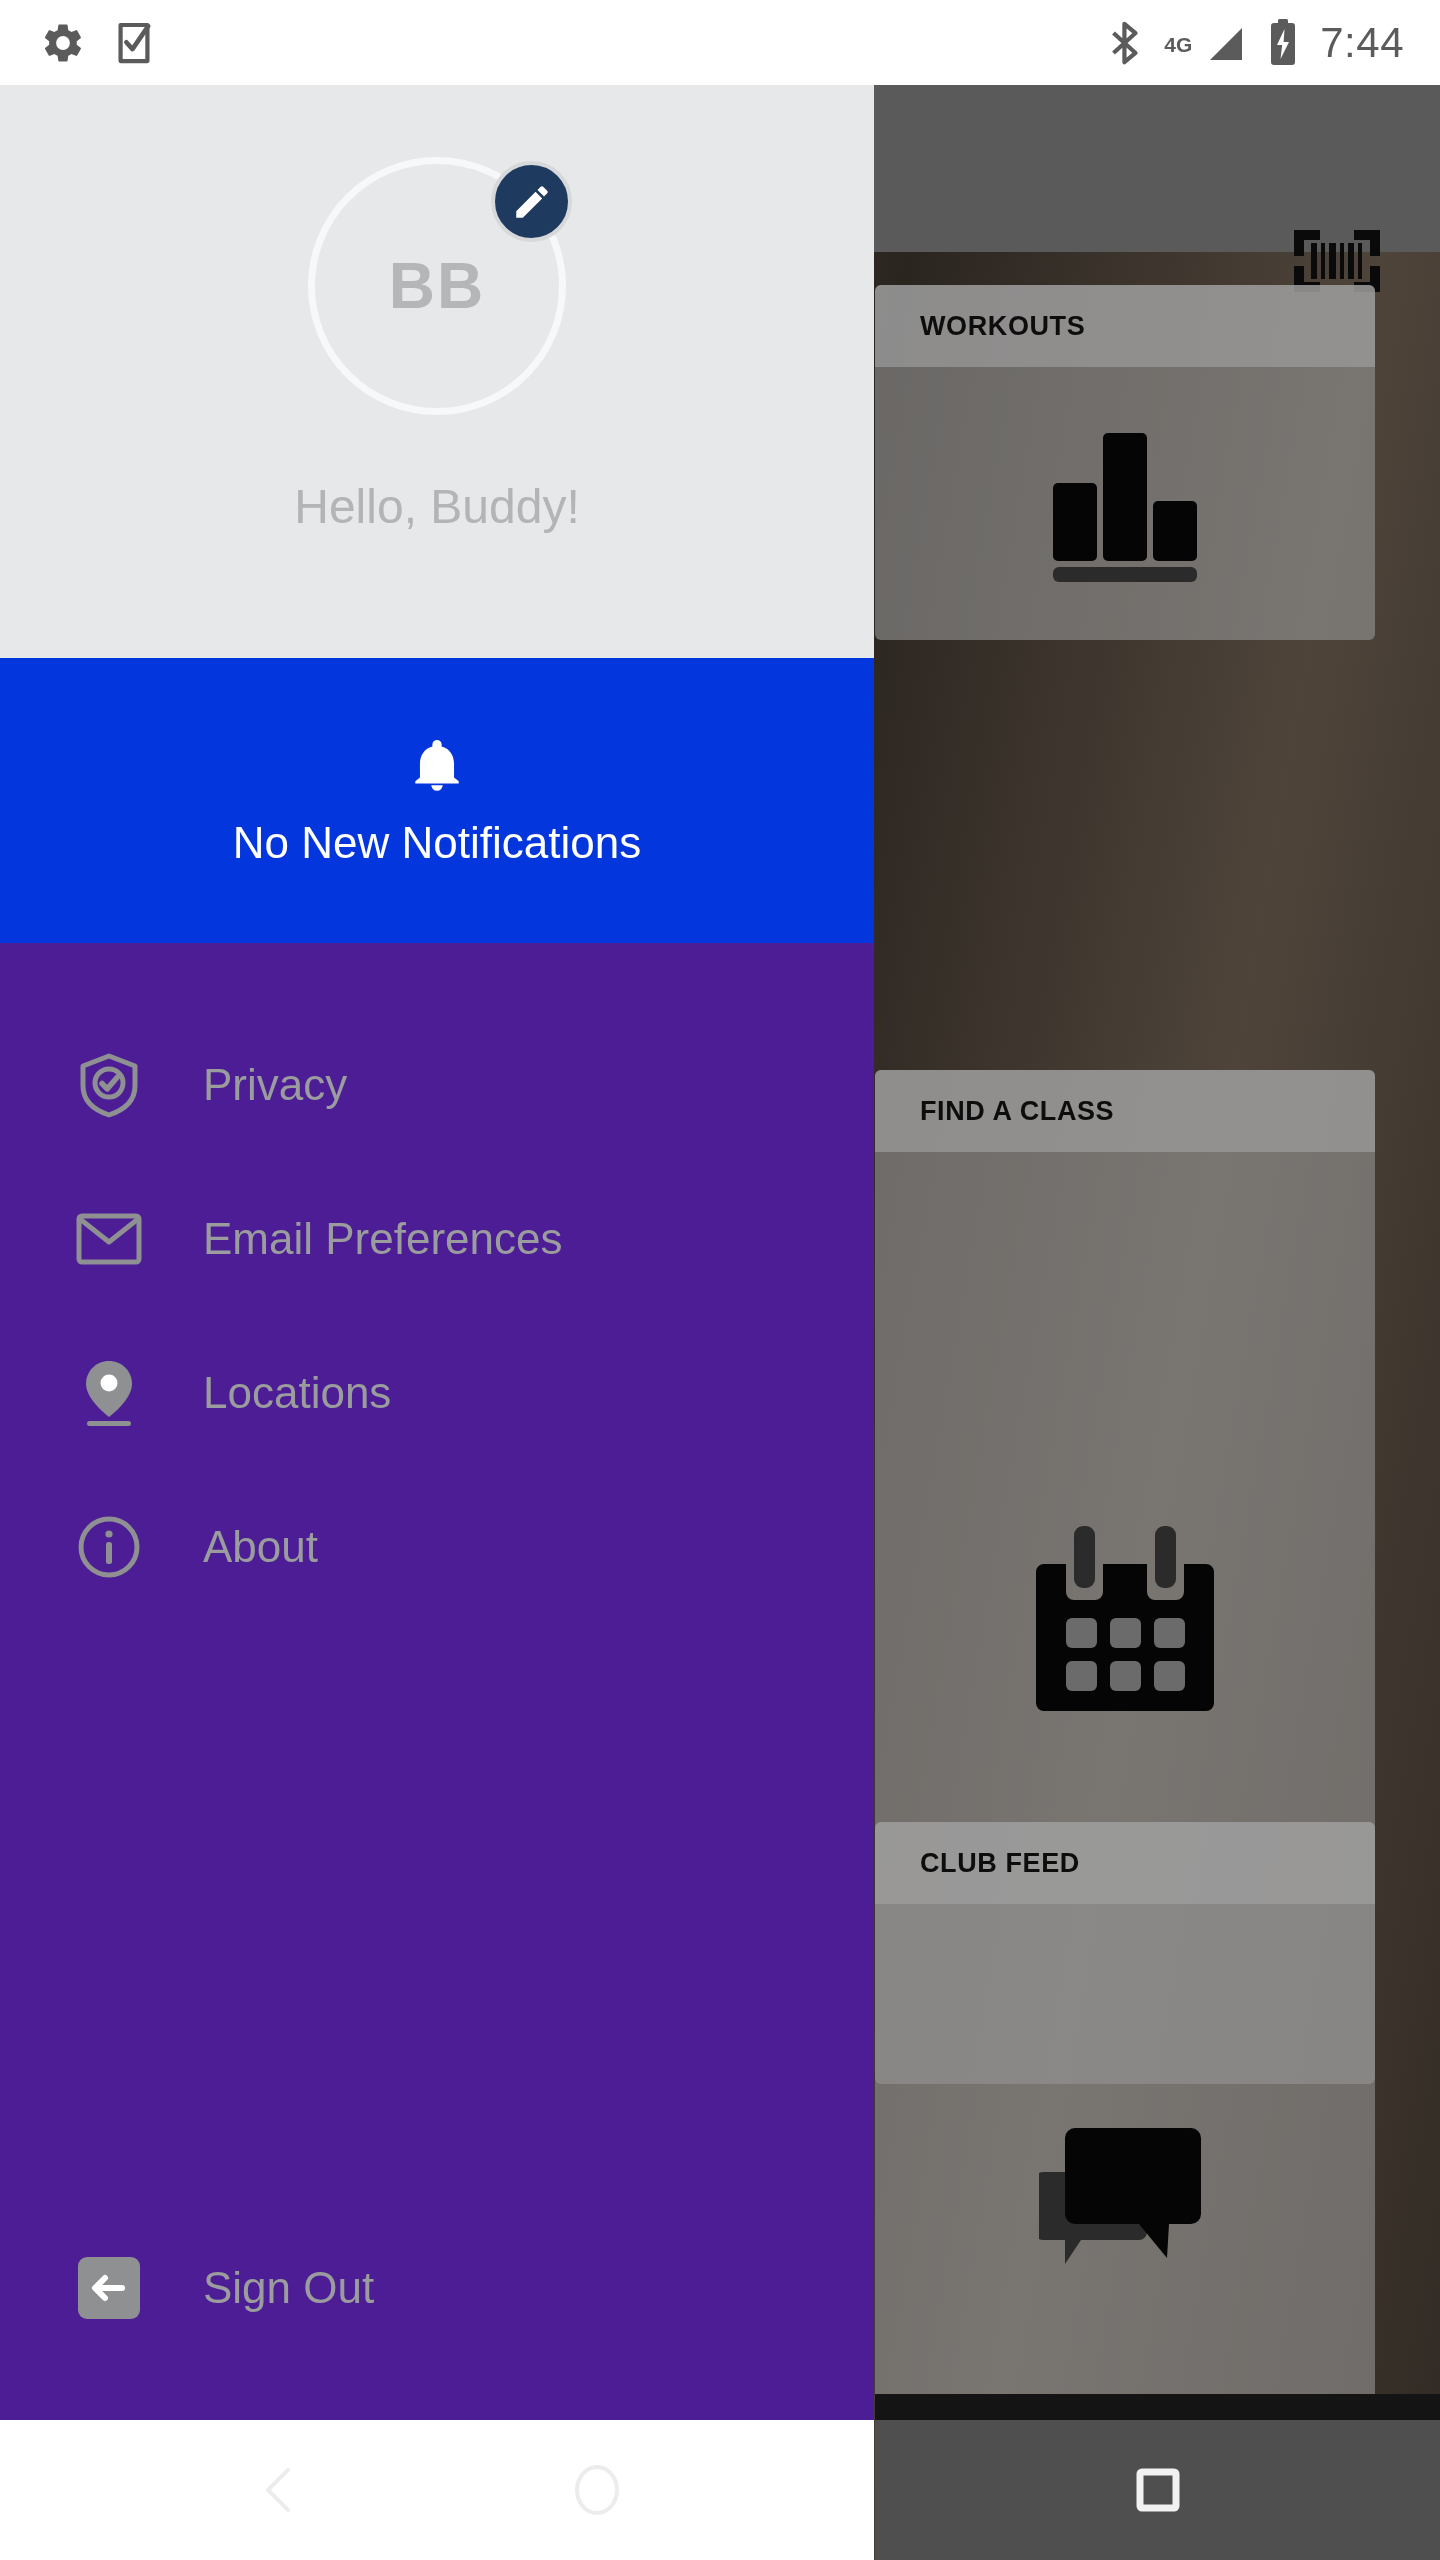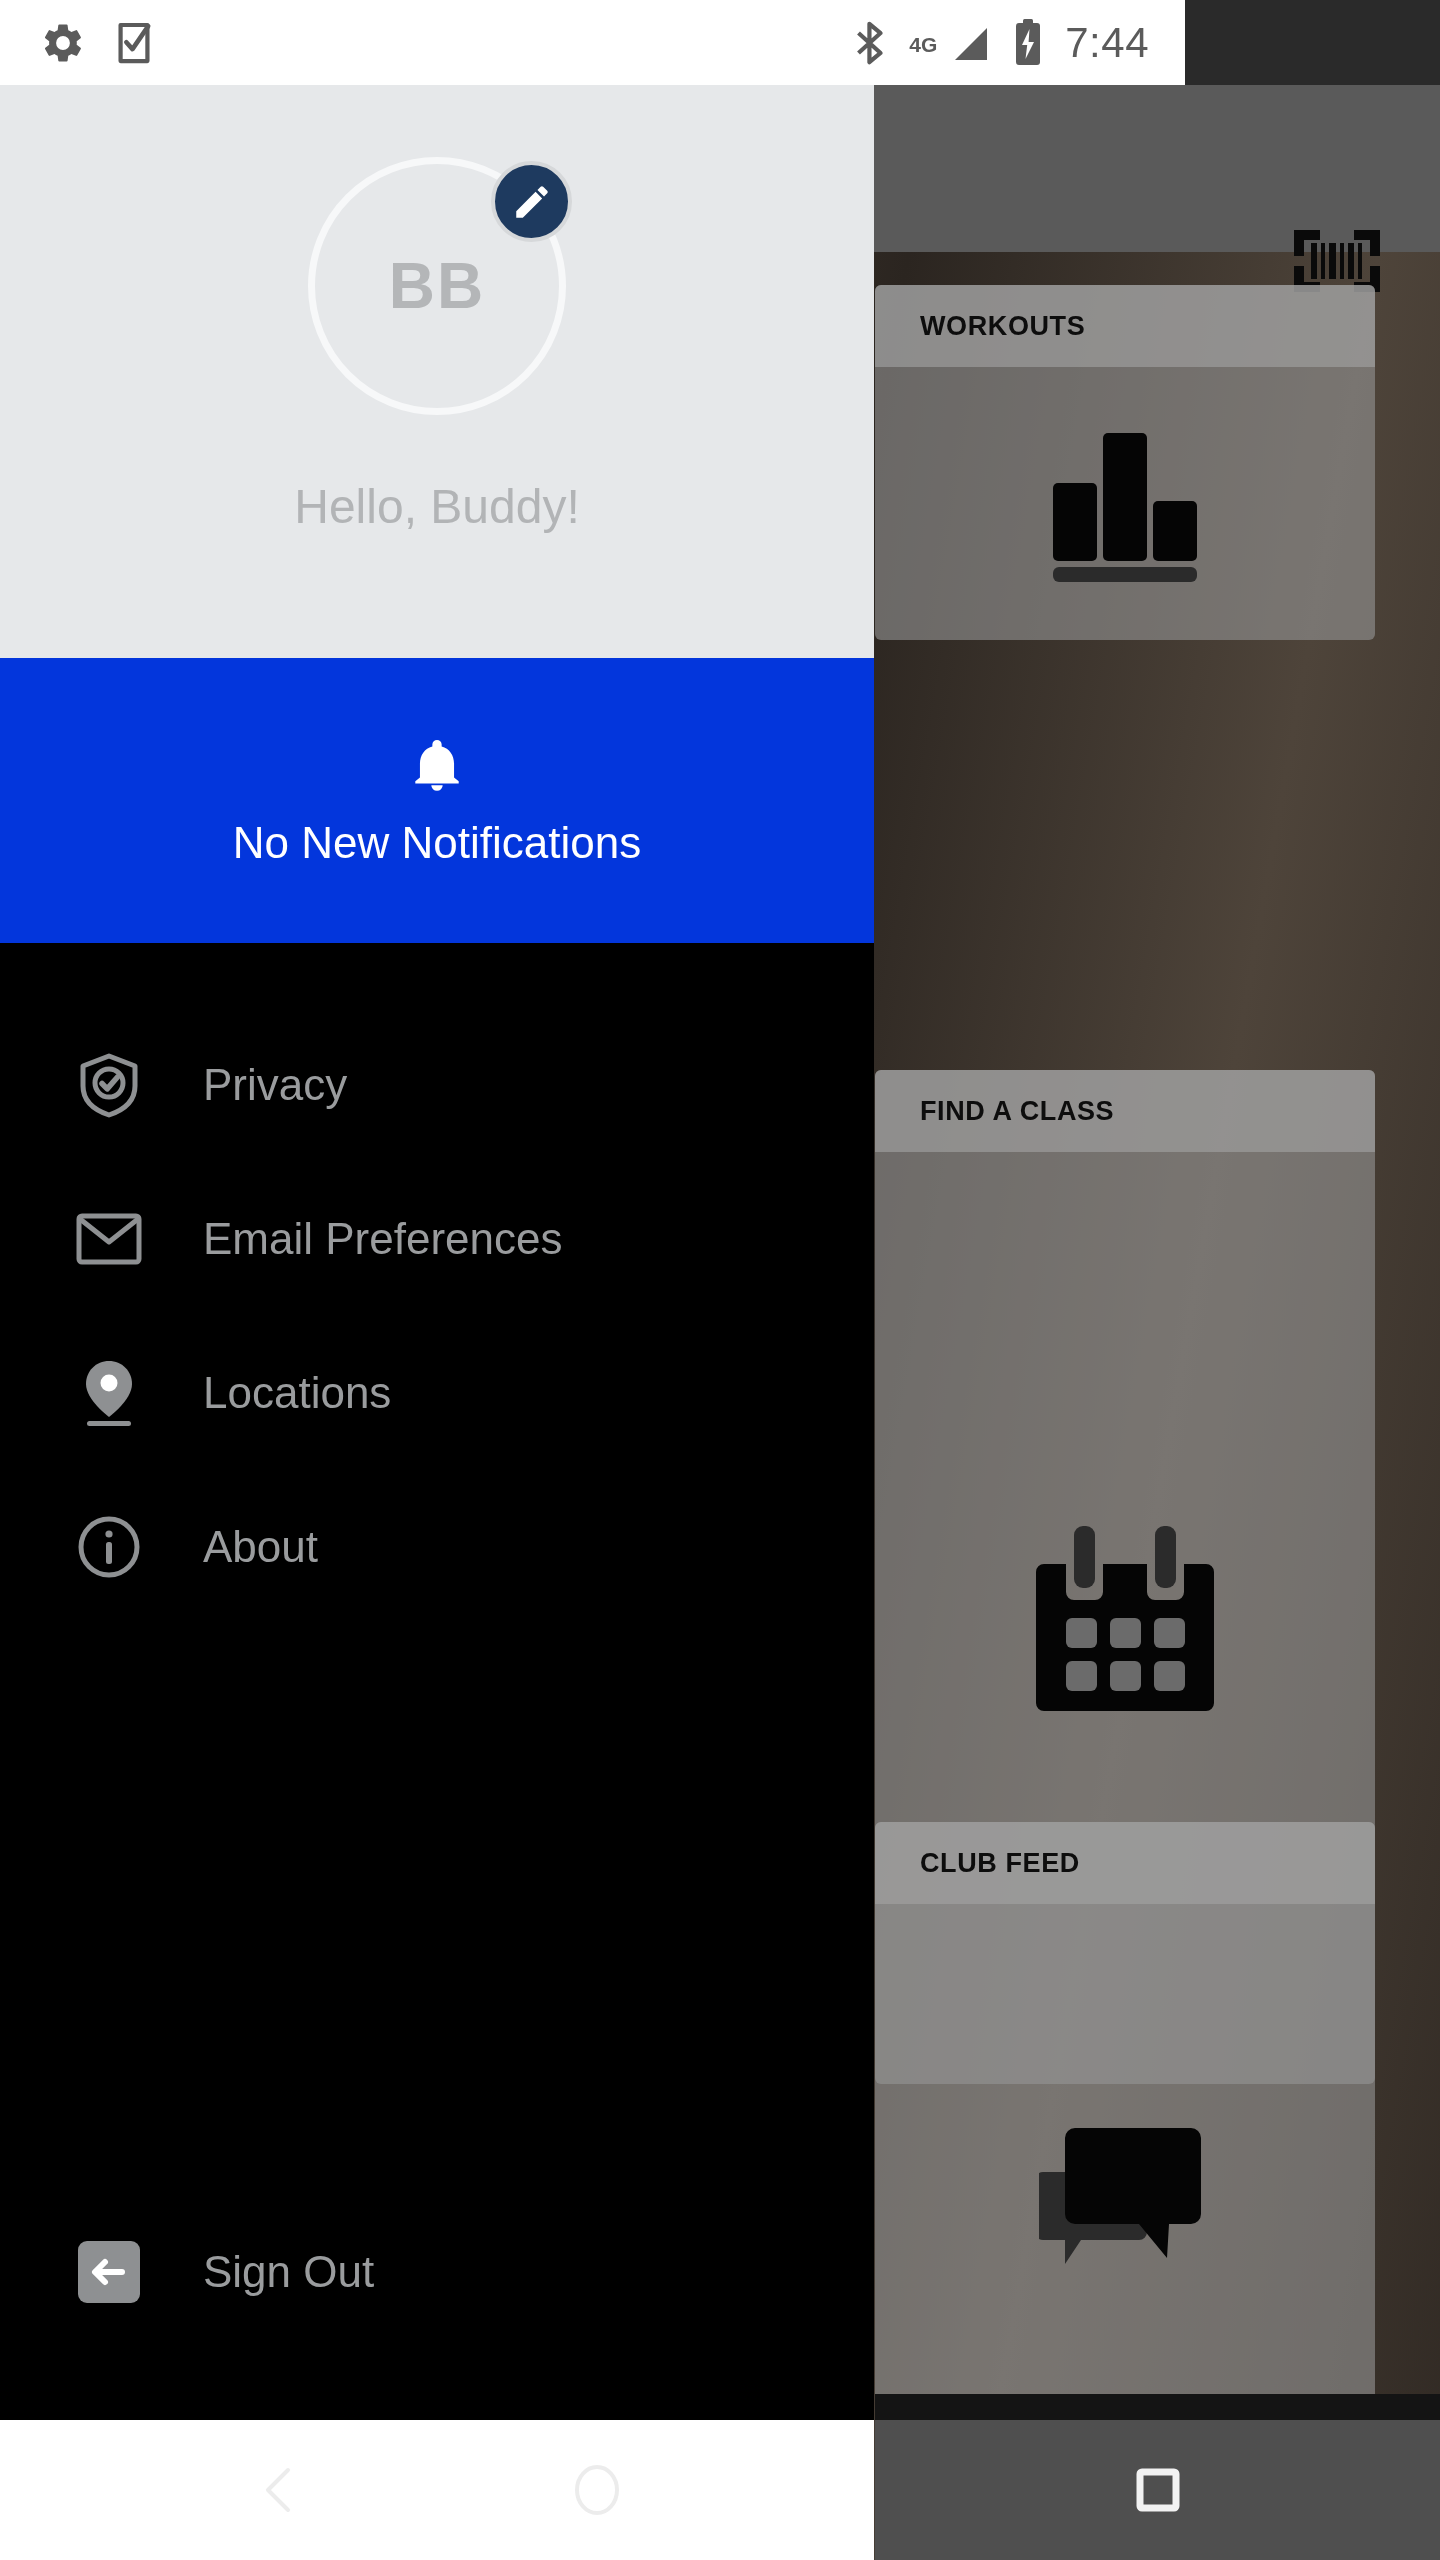--- a/index.html
+++ b/index.html
@@ -47,33 +47,33 @@
   #bg-navbar {
     position:absolute; left:875px; right:0; bottom:0; height:140px;
     background:#4f4f4f; display:flex; align-items:center; justify-content:center;
   }
   #bg-navbar-strip {
     position:absolute; left:875px; right:0; bottom:140px; height:26px; background:#141414;
   }
 
   
   #statusbar {
-    position:absolute; top:0; left:0; width:1185px; height:85px;
+    position:absolute; top:0; left:0; width:1440px; height:85px;
     background:#ffffff; display:flex; align-items:center;
     padding:0 36px 0 40px; z-index:40;
   }
   #status-left { display:flex; align-items:center; gap:28px; }
   #status-right { margin-left:auto; display:flex; align-items:center; gap:22px; }
   #clock { font-size:42px; color:#5b5b5b; letter-spacing:0.5px; }
   .sb-4g { font-size:21px; font-weight:700; color:#5b5b5b; margin-right:-10px; align-self:flex-start; margin-top:14px; }
 
   
   #drawer {
-    position:absolute; top:85px; left:0; width:874px; bottom:16px;
-    background:#000000; z-index:30; display:flex; flex-direction:column;justify-content:flex-end;
+    position:absolute; top:85px; left:0; width:874px; bottom:0;
+    background:#4c1d95; z-index:30; display:flex; flex-direction:column;justify-content:flex-end;
   }
   #drawer-header {
     height:573px; background:#e6e8ea;
     display:flex; flex-direction:column; align-items:center; justify-content:flex-start;
     padding-top:72px; position:relative; flex:none;
   }
   #avatar-wrap { position:relative; width:258px; height:258px; }
   #avatar-ring {
     width:258px; height:258px; border-radius:50%;
     border:7px solid #f7f8f9;

